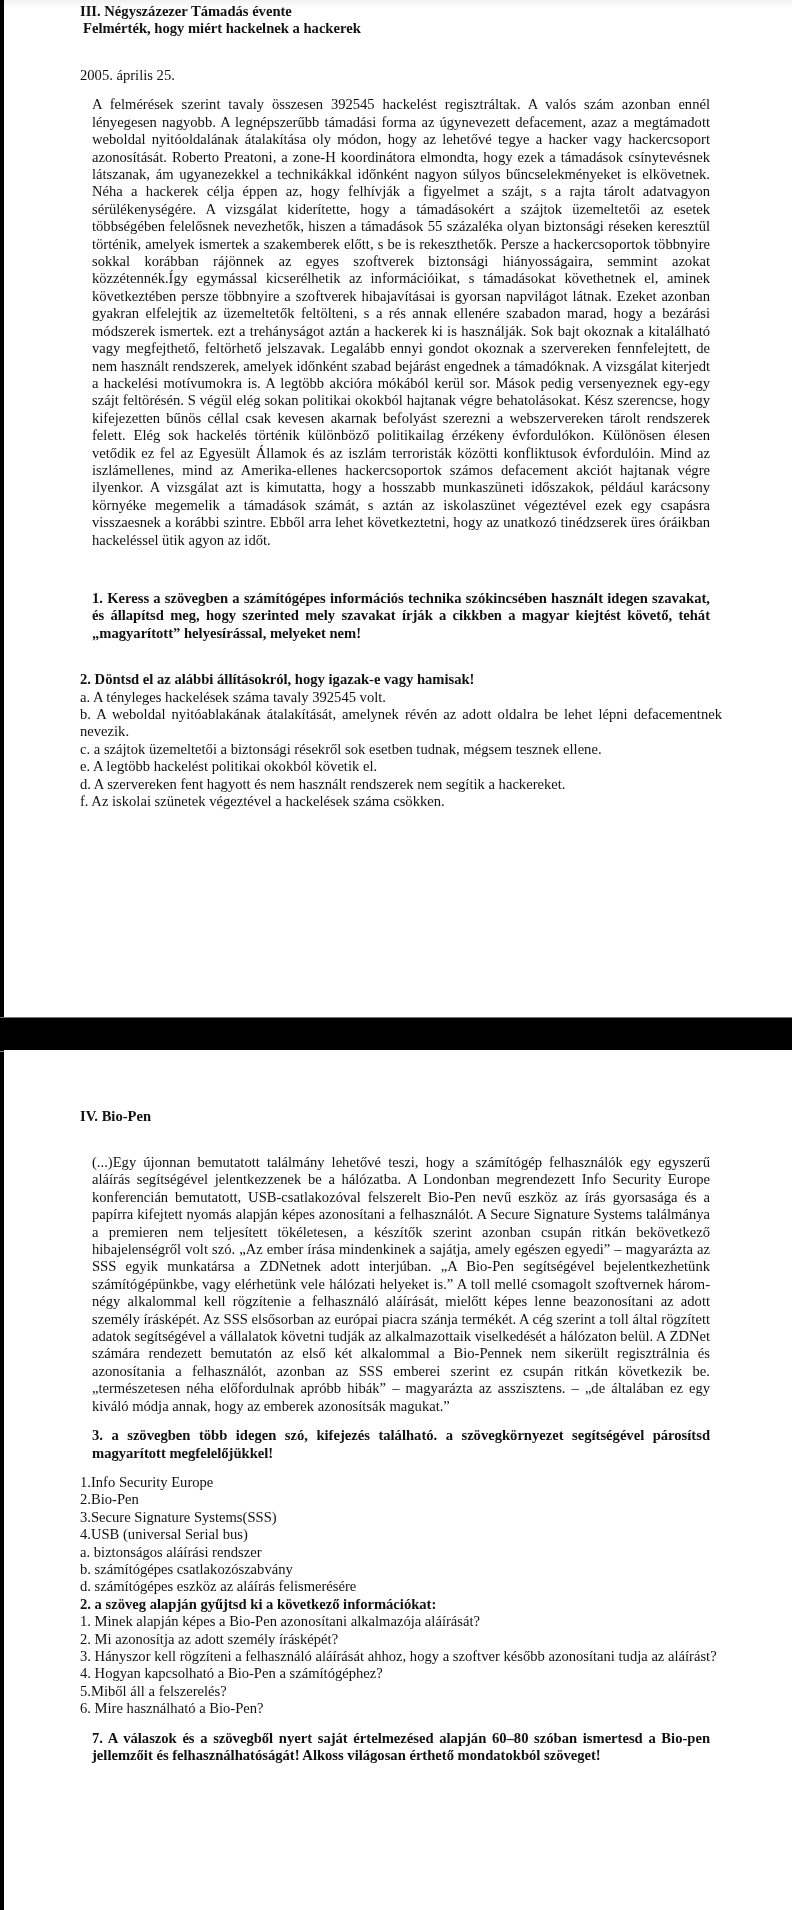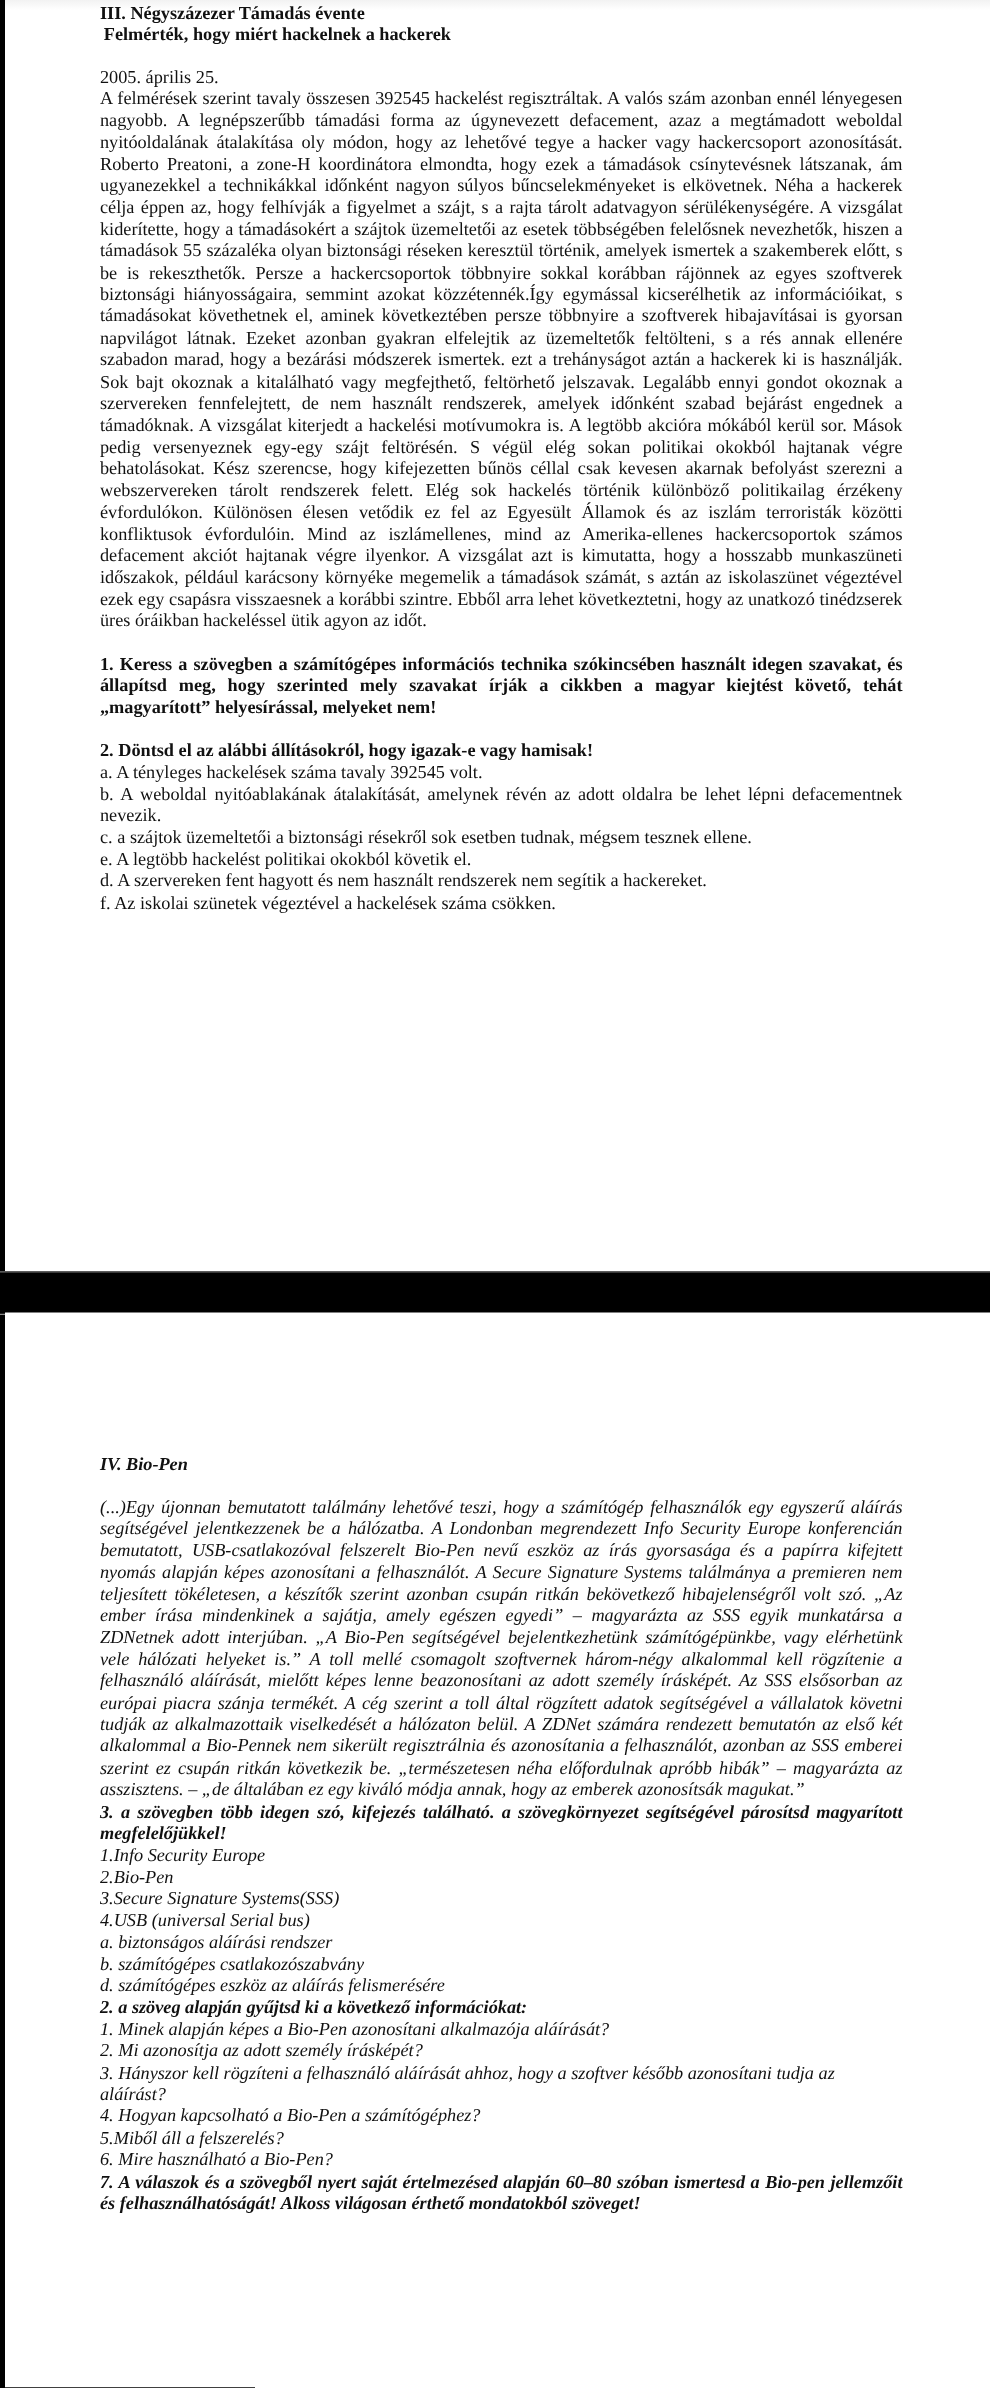--- a/index.html
+++ b/index.html
@@ -4,22 +4,22 @@
 <style>
   html, body { margin: 0; padding: 0; background: #000; }
   body { width: 792px; height: 1910px; position: relative; overflow: hidden; font-family: "Liberation Serif", serif; color: #111; }
   .page { position: absolute; left: 4px; right: 0; background: #fff; }
   .page-top { top: 0; height: 1017px; background: linear-gradient(#f2f2f2 0, #fff 8px, #fff 100%); }
   .page-bottom { top: 1050px; height: 860px; }
   .band { position: absolute; left: 0; right: 0; top: 1017px; height: 33px; background: #000; border-top: 1px solid #777; border-bottom: 1px solid #888; }
   .content { position: absolute; left: 80px; width: 642px; font-size: 14.6px; line-height: 17.4px; }
   .title { font-weight: bold; margin: 0; font-size: 14.6px; line-height: 17px; }
   .subtitle { font-weight: bold; margin: 0 0 0 3px; }
-  .date { margin-top: 17px; }
-  p { margin: 0; text-align: justify; }
+  .date { margin-top: 30px; }
+  p { margin: 12px; text-align: justify; }
   .q { font-weight: bold; text-align: justify; }
   .gap { height: 17px; }
   .line { margin: 0; }
   .sec-title { font-weight: bold; }
 </style>
 </head>
 <body>
 
 <div class="page page-top"></div>
 <div class="band"></div>
@@ -35,21 +35,21 @@
   <div class="gap"></div>
   <div class="q">2. Döntsd el az alábbi állításokról, hogy igazak-e vagy hamisak!</div>
   <p class="line">a. A tényleges hackelések száma tavaly 392545 volt.</p>
   <p class="line">b. A weboldal nyitóablakának átalakítását, amelynek révén az adott oldalra be lehet lépni defacementnek nevezik.</p>
   <p class="line">c.  a szájtok üzemeltetői a biztonsági résekről sok esetben tudnak, mégsem tesznek ellene.</p>
   <p class="line">e.  A legtöbb hackelést politikai okokból követik el.</p>
   <p class="line">d.  A szervereken fent hagyott és nem használt rendszerek nem segítik a hackereket.</p>
   <p class="line">f. Az iskolai szünetek végeztével a hackelések száma csökken.</p>
 </div>
 
-<div class="content" style="top:1164px;font-style:italic;">
+<div class="content" style="top:1108px;">
   <div class="title sec-title">IV. Bio-Pen</div>
   <div class="gap"></div>
   <p>(...)Egy újonnan bemutatott találmány lehetővé teszi, hogy a számítógép felhasználók egy egyszerű aláírás segítségével jelentkezzenek be a hálózatba. A Londonban megrendezett Info Security Europe konferencián bemutatott, USB-csatlakozóval felszerelt Bio-Pen nevű eszköz az írás gyorsasága és a papírra kifejtett nyomás alapján képes azonosítani a felhasználót. A Secure Signature Systems találmánya a premieren nem teljesített tökéletesen, a készítők szerint azonban csupán ritkán bekövetkező hibajelenségről volt szó. „Az ember írása mindenkinek a sajátja, amely egészen egyedi” – magyarázta az SSS egyik munkatársa a ZDNetnek adott interjúban. „A Bio-Pen segítségével bejelentkezhetünk számítógépünkbe, vagy elérhetünk vele hálózati helyeket is.” A toll mellé csomagolt szoftvernek három-négy alkalommal kell rögzítenie a felhasználó aláírását, mielőtt képes lenne beazonosítani az adott személy írásképét. Az SSS elsősorban az európai piacra szánja termékét. A cég szerint a toll által rögzített adatok segítségével a vállalatok követni tudják az alkalmazottaik viselkedését a hálózaton belül. A ZDNet számára rendezett bemutatón az első két alkalommal a Bio-Pennek nem sikerült regisztrálnia és azonosítania a felhasználót, azonban az SSS emberei szerint ez csupán ritkán következik be. „természetesen néha előfordulnak apróbb hibák” – magyarázta az asszisztens. – „de általában ez egy kiváló módja annak, hogy az emberek azonosítsák magukat.”</p>
   <p class="q">3. a szövegben több idegen szó, kifejezés található. a szövegkörnyezet segítségével párosítsd magyarított megfelelőjükkel!</p>
   <div class="line">1.Info Security Europe</div>
   <div class="line">2.Bio-Pen</div>
   <div class="line">3.Secure Signature Systems(SSS)</div>
   <div class="line">4.USB (universal Serial bus)</div>
   <div class="line">a. biztonságos aláírási rendszer</div>
   <div class="line">b. számítógépes csatlakozószabvány</div>

